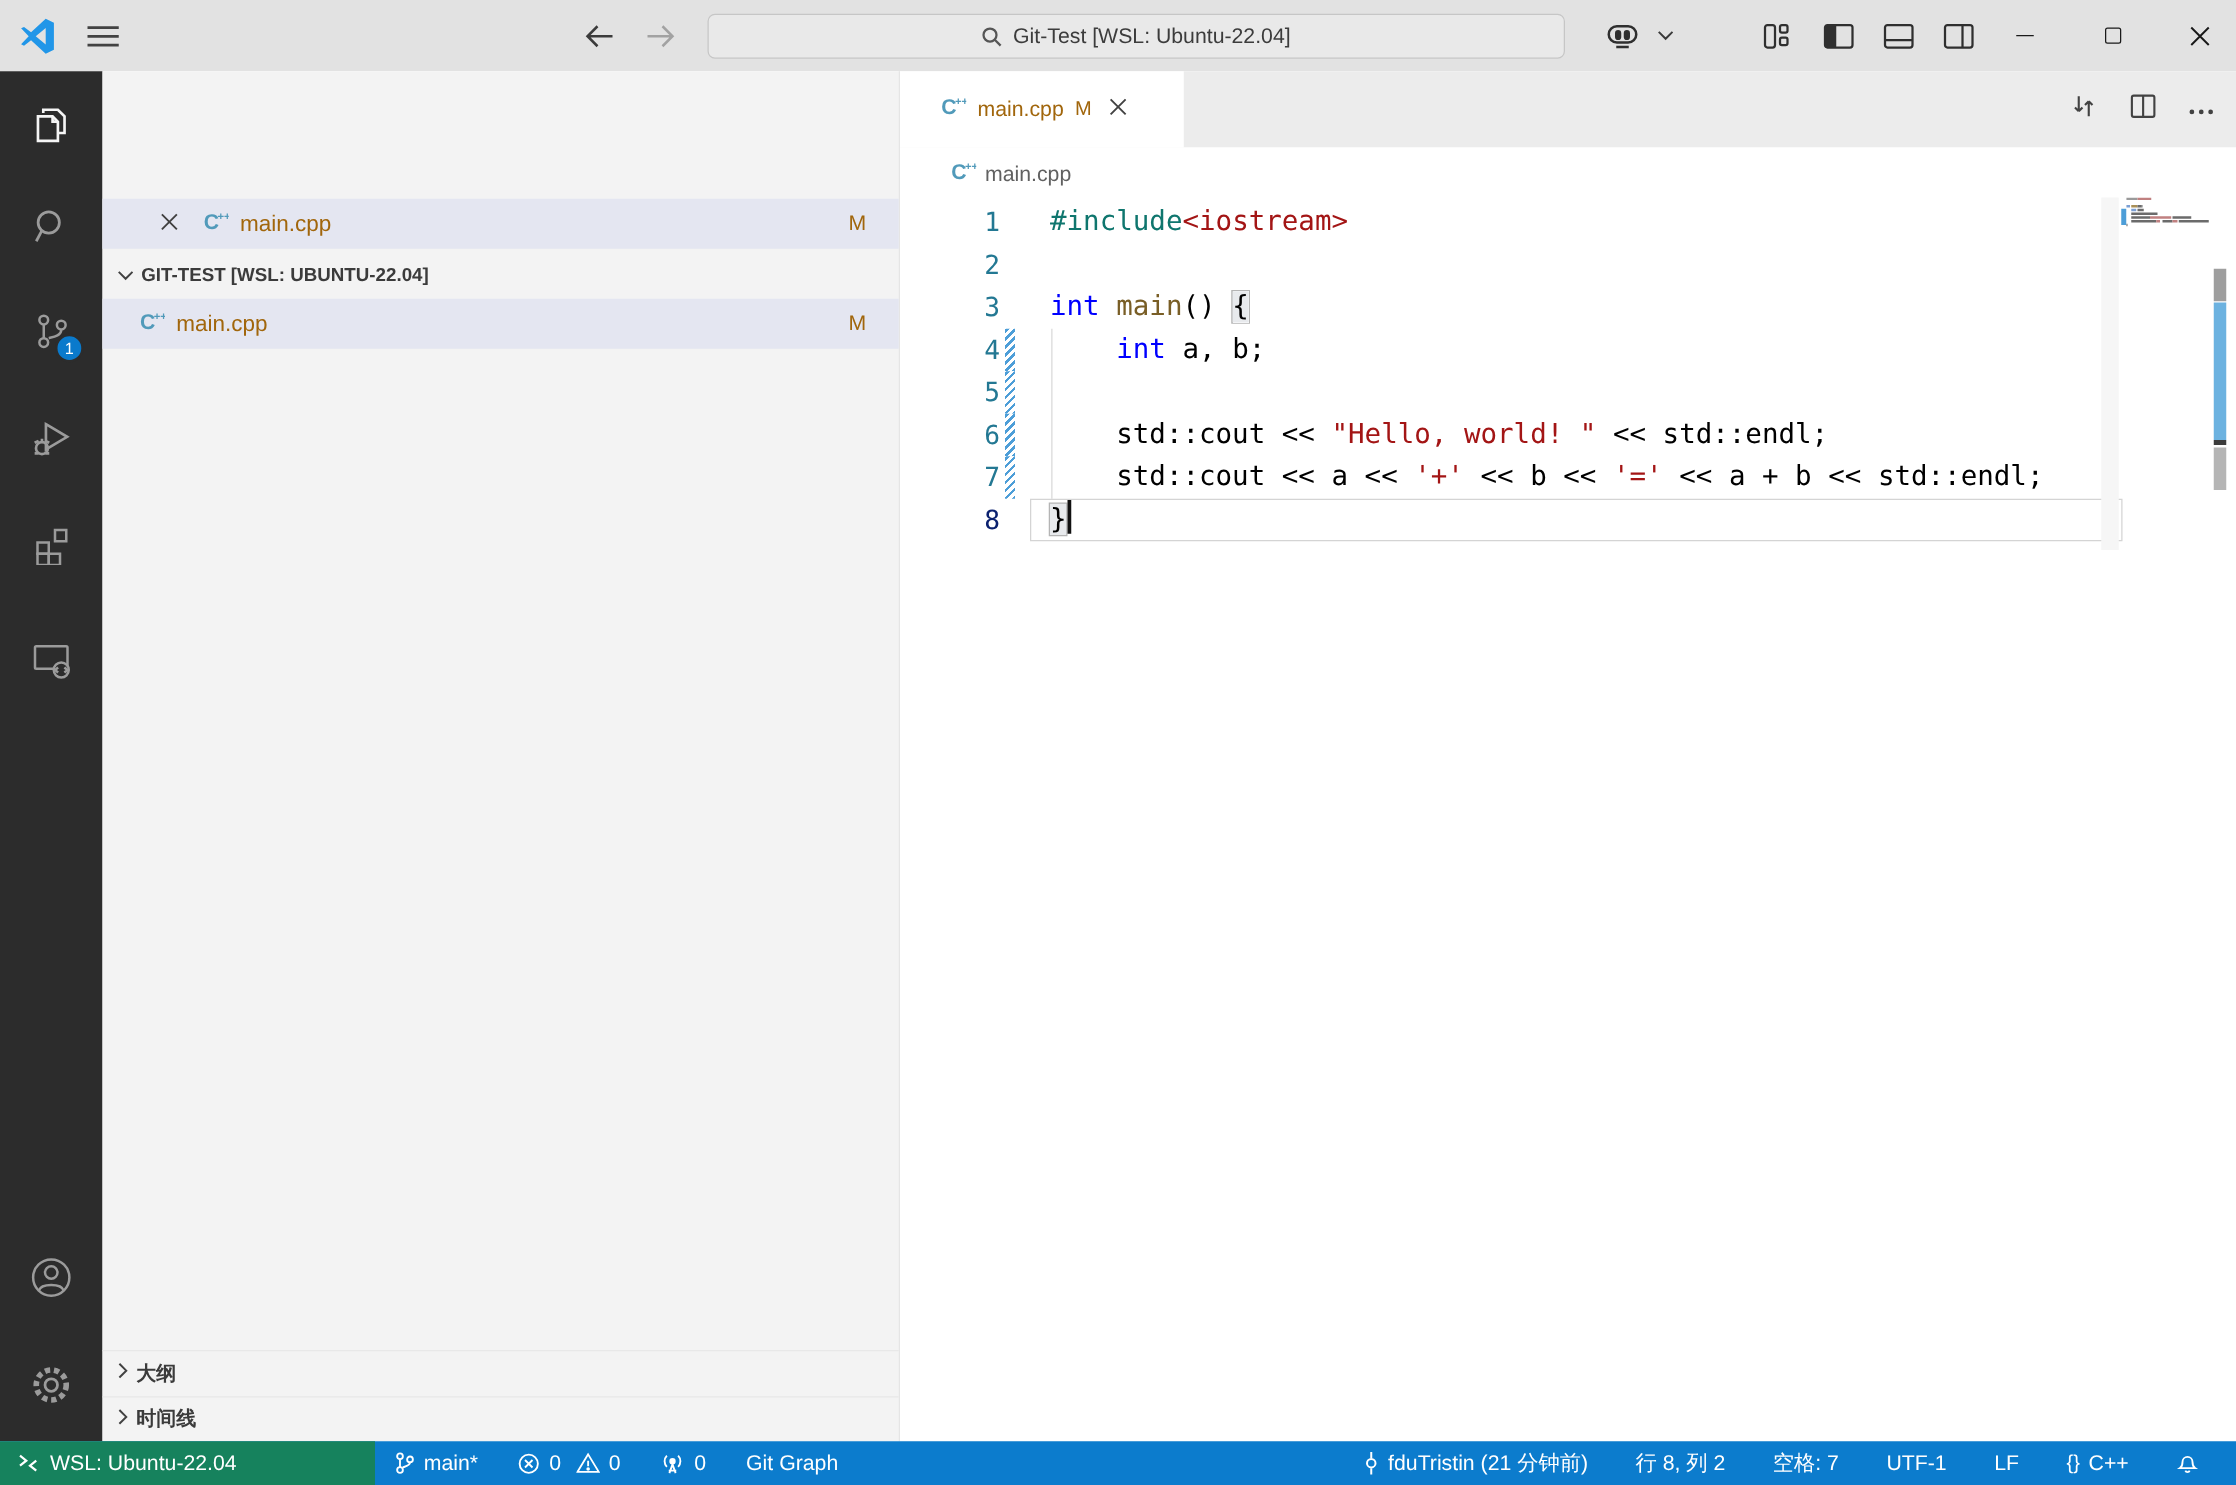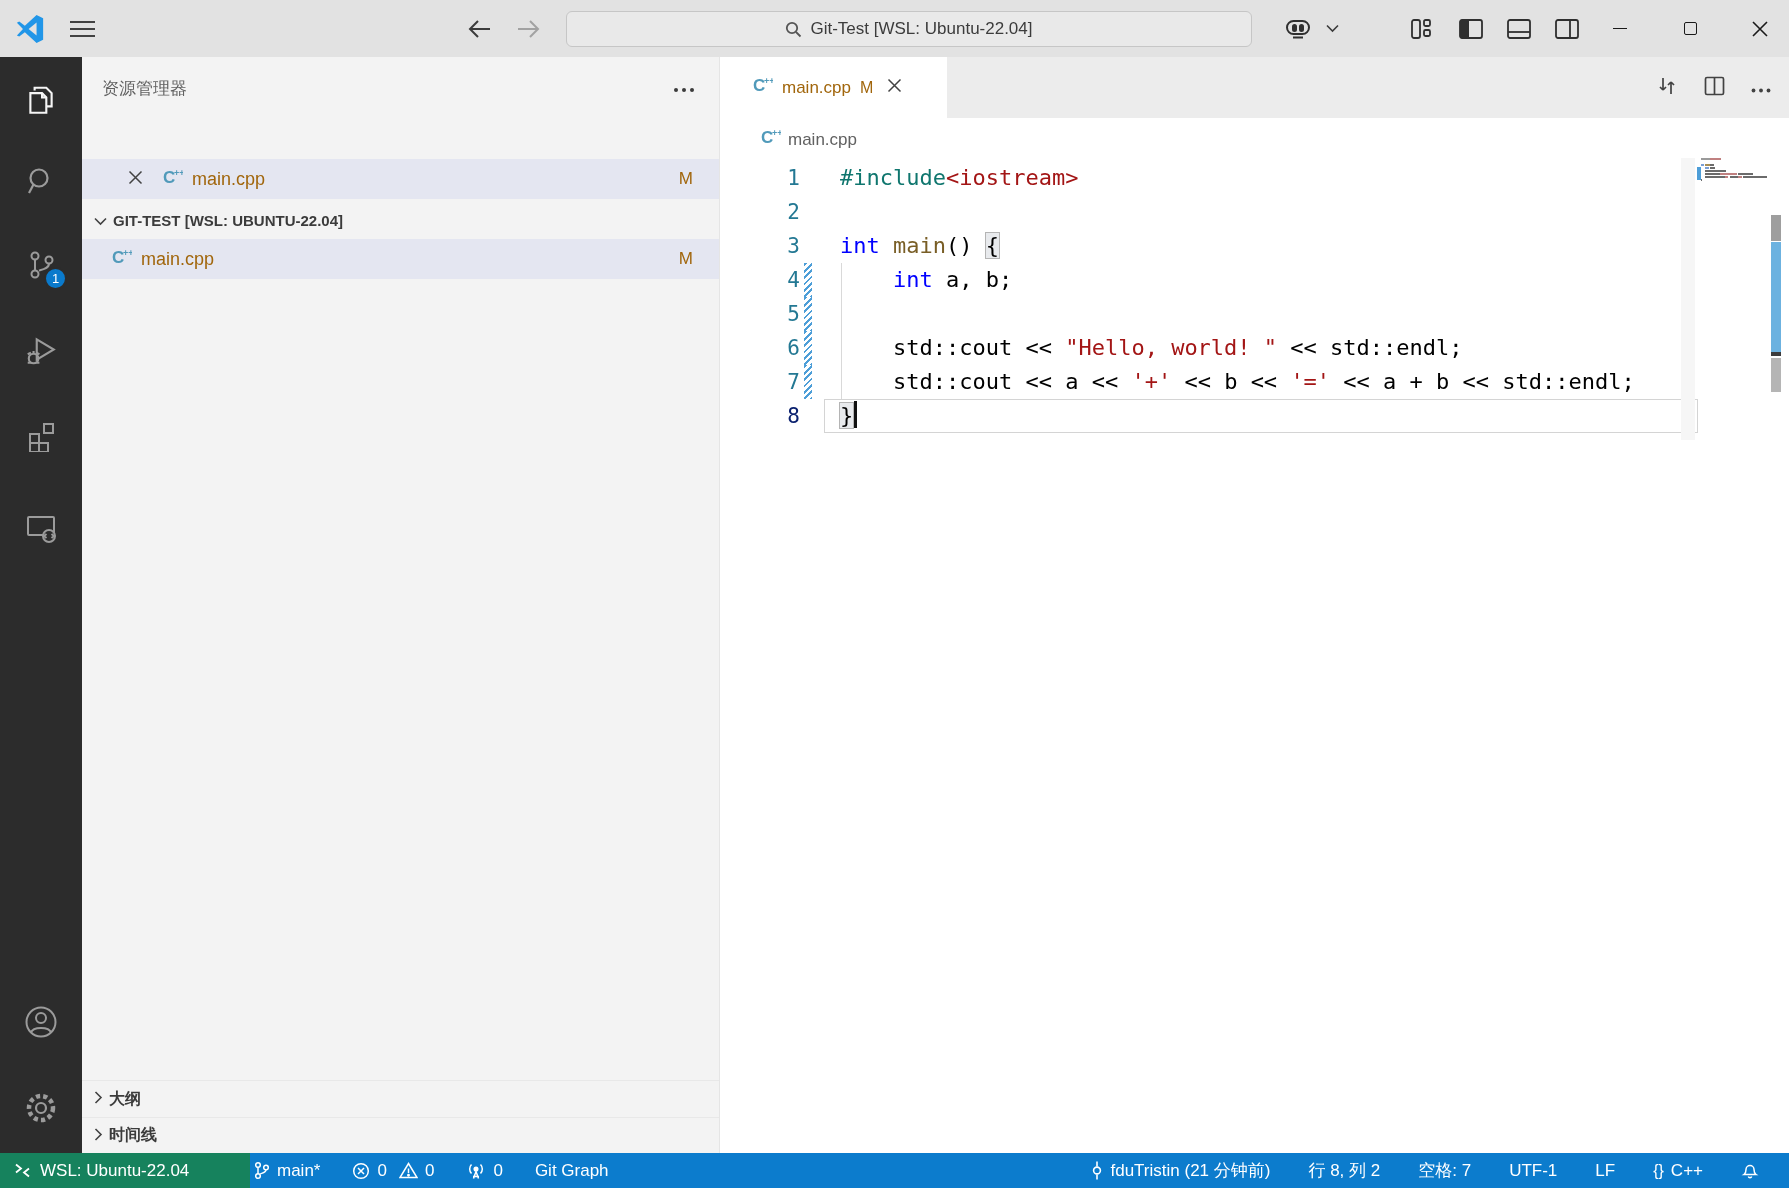--- a/index.html
+++ b/index.html
@@ -61,22 +61,22 @@
   .mini-row { height:3px; line-height:0; white-space:nowrap; }
   .mini-seg { display:inline-block; height:2px; vertical-align:top; }
   .mini-sp { background:transparent; } .mini-pl { background:#6b6b6b; } .mini-kw { background:#7b9fd4; }
   .mini-str { background:#c08080; } .mini-pp { background:#9a9a9a; } .mini-fn { background:#a98f56; } .mini-bm { background:#6b6b6b; }
   #minimap-modified-bar { position:absolute; left:977px; top:110px; width:4px; height:13px; background:#4d9ed8; }
   .ovr { position:absolute; left:1051px; width:10px; }
 
   
   #statusbar { position:absolute; left:0; top:1153px; width:1789px; height:35px; background:#0c7ccd; color:#fff; font-size:17px; display:flex; align-items:stretch; }
   .sb-item { display:flex; align-items:center; gap:7px; padding:0 4px; }
-  #remote-indicator { background:#16825d; width:250px; padding-left:14px; gap:9px; }
-  #status-left { display:flex; align-items:stretch; gap:24px; }
+  #remote-indicator { background:#16825d; width:300px; padding-left:14px; gap:9px; }
+  #status-left { display:flex; align-items:stretch; gap:24px; padding-left:12px; }
   #status-right { margin-left:auto; display:flex; align-items:stretch; gap:30px; padding-right:26px; }
   #statusbar svg { display:block; }
 </style>
 </head>
 <body>
 
 <div id="titlebar">
   <div class="tb-btn" style="left:10px;width:40px;">
     <svg width="30" height="30" viewBox="0 0 32 32">
         <path fill="#2196e8" d="M23 1 L10.5 12.5 4.5 8 2 9.2 8.5 16 2 22.8 4.5 24 10.5 19.5 23 31 30 27.5 30 4.5 Z M23 9 L23 23 14.5 16 Z"></path>
@@ -217,30 +217,20 @@
   </div>
   <div class="act-item" style="top:1031px;">
     <svg width="34" height="34" viewBox="0 0 34 34" fill="none" stroke="currentColor">
         <circle cx="17" cy="17" r="12" stroke-width="4.5" stroke-dasharray="4.2 3.1"></circle>
         <circle cx="17" cy="17" r="5" stroke-width="2.2"></circle>
       </svg>
   </div>
 </div>
 
 <div id="sidebar">
-  <div class="sb-row" id="sb-title-row">
-    <span>资源管理器</span>
-    <span style="position:absolute;right:24px;">
-      <svg width="22" height="6" viewBox="0 0 22 6" fill="#3b3b3b">
-          <circle cx="3" cy="3" r="2"></circle>
-          <circle cx="11" cy="3" r="2"></circle>
-          <circle cx="19" cy="3" r="2"></circle>
-        </svg>
-    </span>
-  </div>
 
 
   <div class="sb-row sb-file-row sb-selected" style="top:102px;">
     <span style="margin-left:46px;">
       <svg width="15" height="15" viewBox="0 0 15 15" stroke="#424242" stroke-width="1.5">
           <path d="M1.5 1.5l12 12M13.5 1.5l-12 12"></path>
         </svg>
     </span>
     <span style="margin-left:20px;">
       <svg width="20" height="20" viewBox="0 0 20 20">

